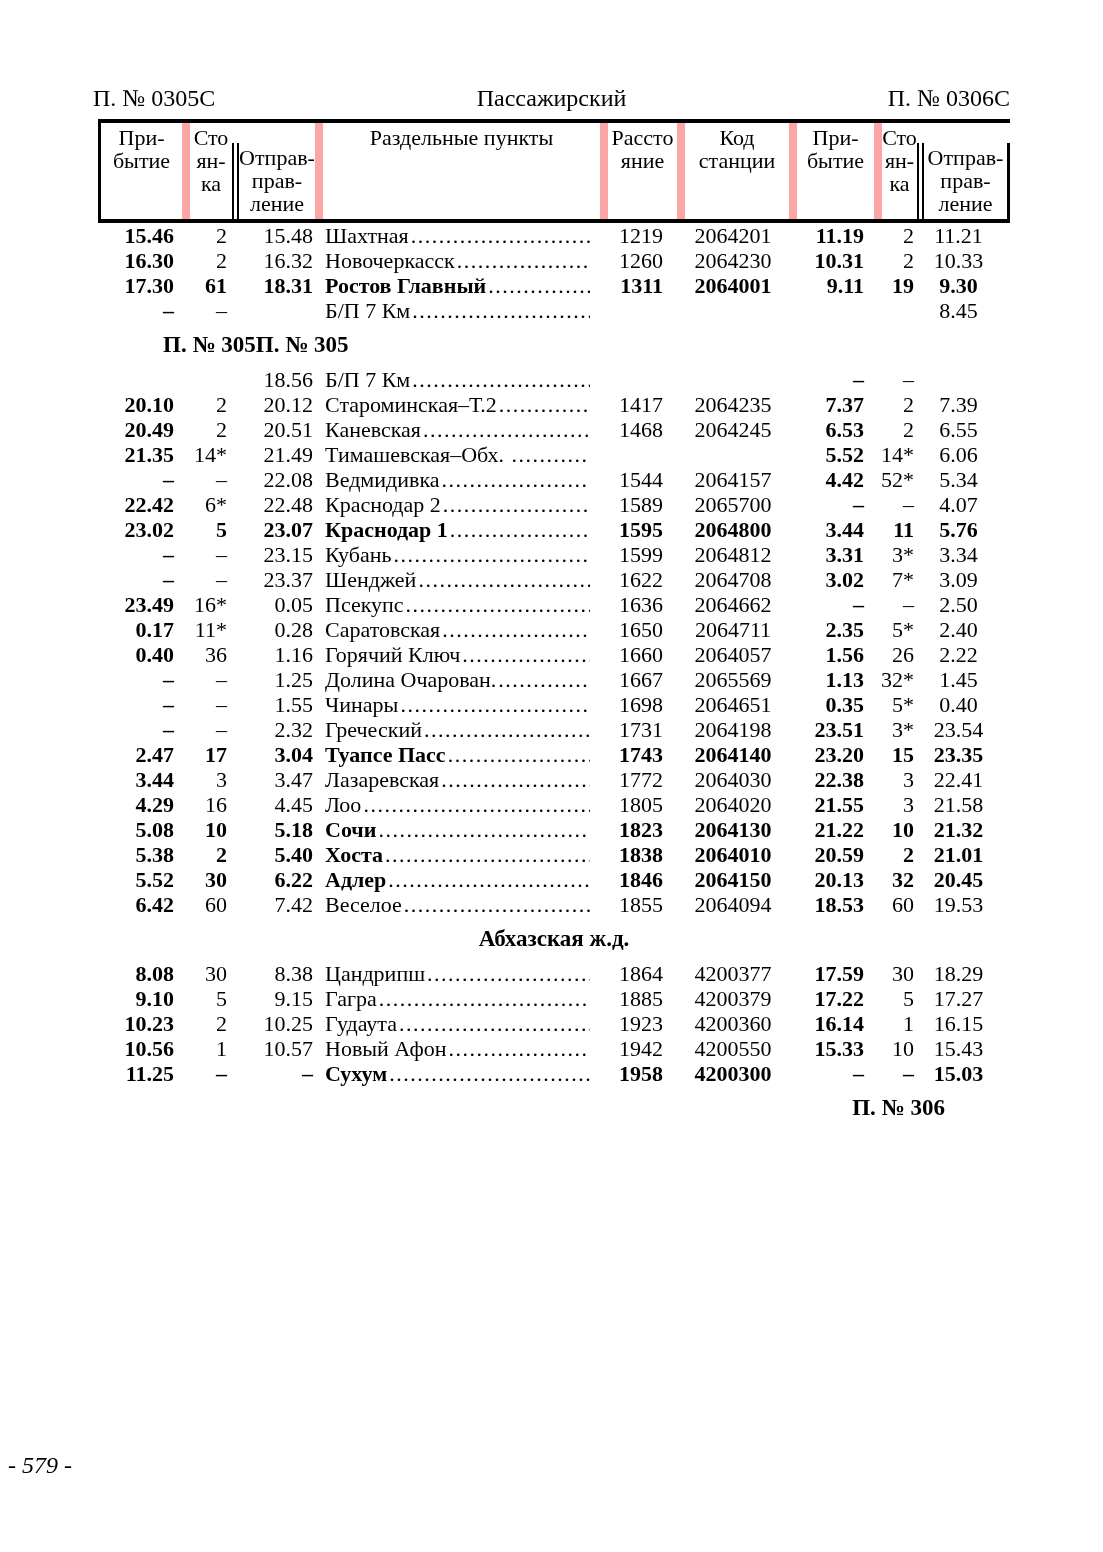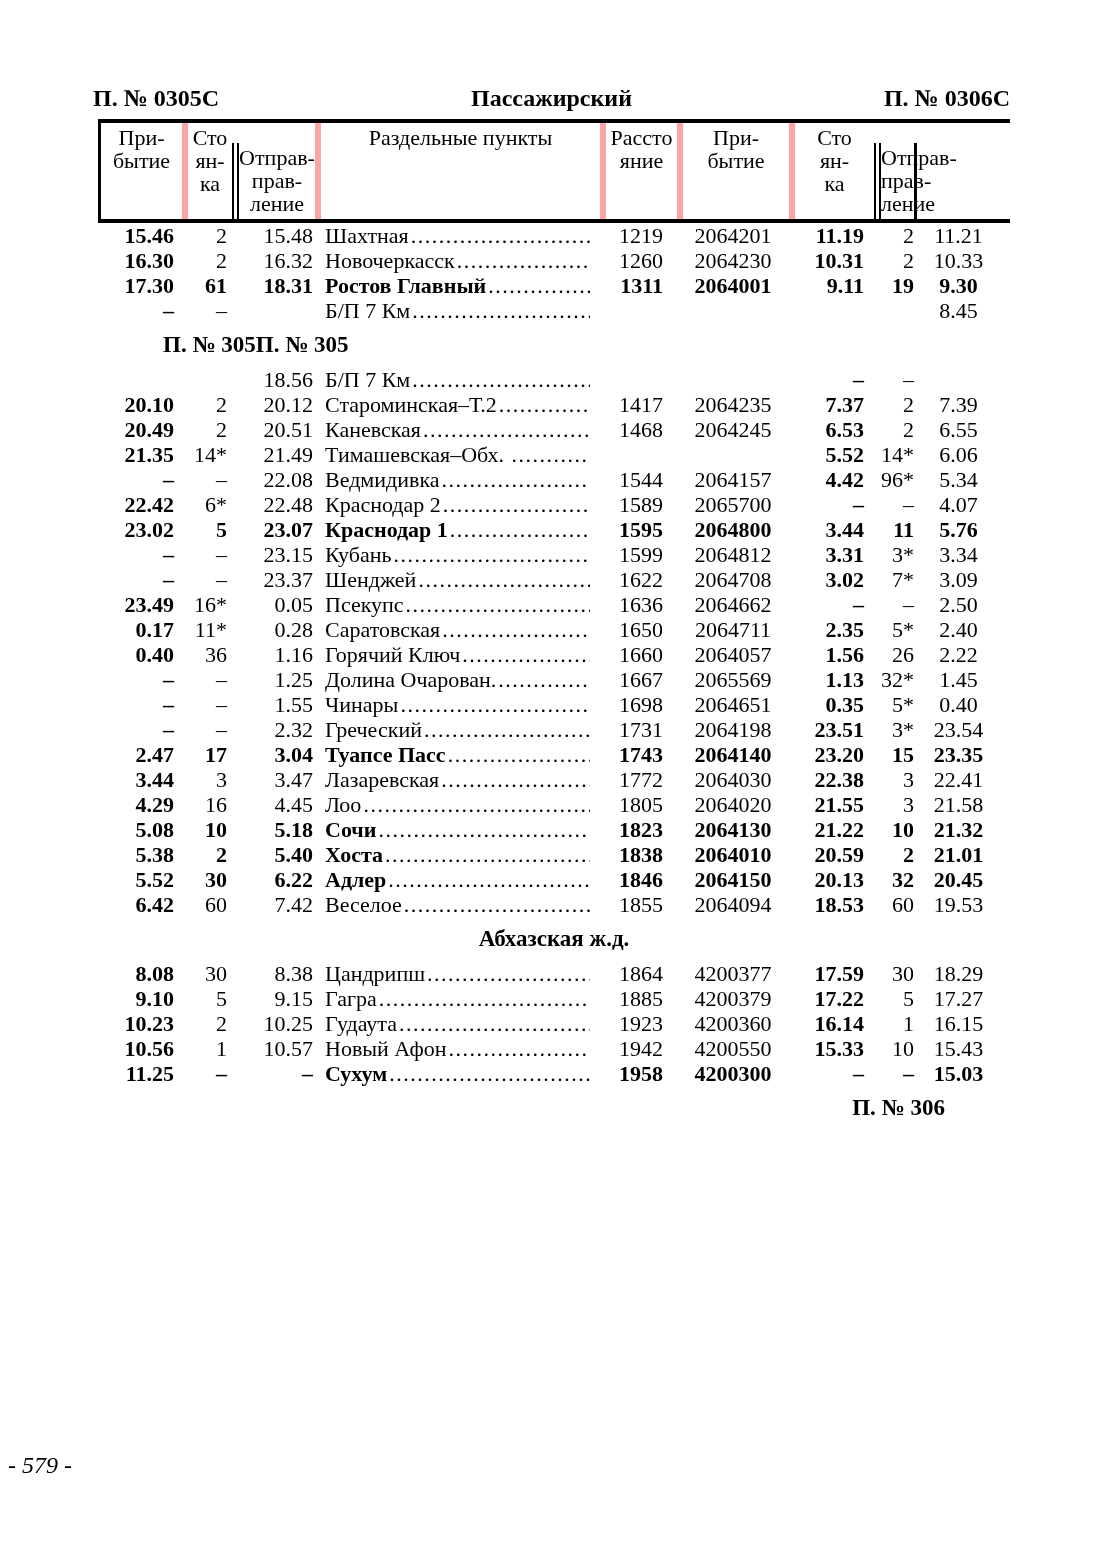--- a/index.html
+++ b/index.html
@@ -4,38 +4,38 @@
 <style>
   html,body { margin:0; padding:0; background:#888; }
   .page {
     position:relative; width:1103px; height:1552px; margin:0 auto;
     background:#ffffff; color:#000;
     font-family:"Liberation Serif", "DejaVu Serif", serif;
   }
   
   .titlebar {
     position:absolute; top:85px; left:93px; width:917px; height:26px;
-    font-size:24px; font-weight:bold; line-height:26px;
+    font-size:24px; font-weight:normal; line-height:26px;
   }
   .titlebar .tl { position:absolute; left:0; top:0; }
   .titlebar .tc { position:absolute; left:0; right:0; top:0; text-align:center; }
   .titlebar .tr { position:absolute; right:0; top:0; }
 
   
   .tbl { position:absolute; left:98px; top:119px; width:912px; }
   .gridrow {
     display:grid;
     grid-template-columns:84px 50px 83px 285px 77px 112px 85px 43px 93px;
   }
   .thead {
     border-top:4px solid #000; border-bottom:4px solid #000;
   }
   .thead .hc {
     box-sizing:border-box;
-    border-left:6px solid #fca5a5;
+    border-left:8px solid #fca5a5;
     text-align:center; font-size:22px; line-height:23px;
     padding:3px 0 4px 0; font-weight:normal;
   }
   .thead .hc:first-child { border-left:3px solid #000; }
   .thead .hc:last-child { border-right:3px solid #000; }
   .thead .hc.dbl { border-left:7px double #000;margin-top:20px; }
 
   .tbody { padding-top:0; }
   .row { height:25px; line-height:25px; font-size:22px; }
   .row.bold { font-weight:bold; }
@@ -98,20 +98,24 @@
           <div>ление</div>
         </div>
         <div class="hc">
           <div>Раздельные пункты</div>
         </div>
         <div class="hc">
           <div>Рассто</div>
           <div>яние</div>
         </div>
         <div class="hc">
+          <div>Код</div>
+          <div>станции</div>
+        </div>
+        <div class="hc">
           <div>При-</div>
           <div>бытие</div>
         </div>
         <div class="hc">
           <div>Сто</div>
           <div>ян-</div>
           <div>ка</div>
         </div>
         <div class="hc dbl">
           <div>Отправ-</div>
@@ -240,21 +244,21 @@
           <span class="c c1">–</span>
           <span class="c c2">–</span>
           <span class="c c3">22.08</span>
           <span class="c c4">
             <span class="nm">Ведмидивка</span>
             <span class="dots">..........................................................................................</span>
           </span>
           <span class="c c5">1544</span>
           <span class="c c6">2064157</span>
           <span class="c c7">4.42</span>
-          <span class="c c8">96*</span>
+          <span class="c c8">52*</span>
           <span class="c c9">5.34</span>
         </div>
         <div class="row gridrow">
           <span class="c c1">22.42</span>
           <span class="c c2">6*</span>
           <span class="c c3">22.48</span>
           <span class="c c4">
             <span class="nm">Краснодар 2</span>
             <span class="dots">..........................................................................................</span>
           </span>

